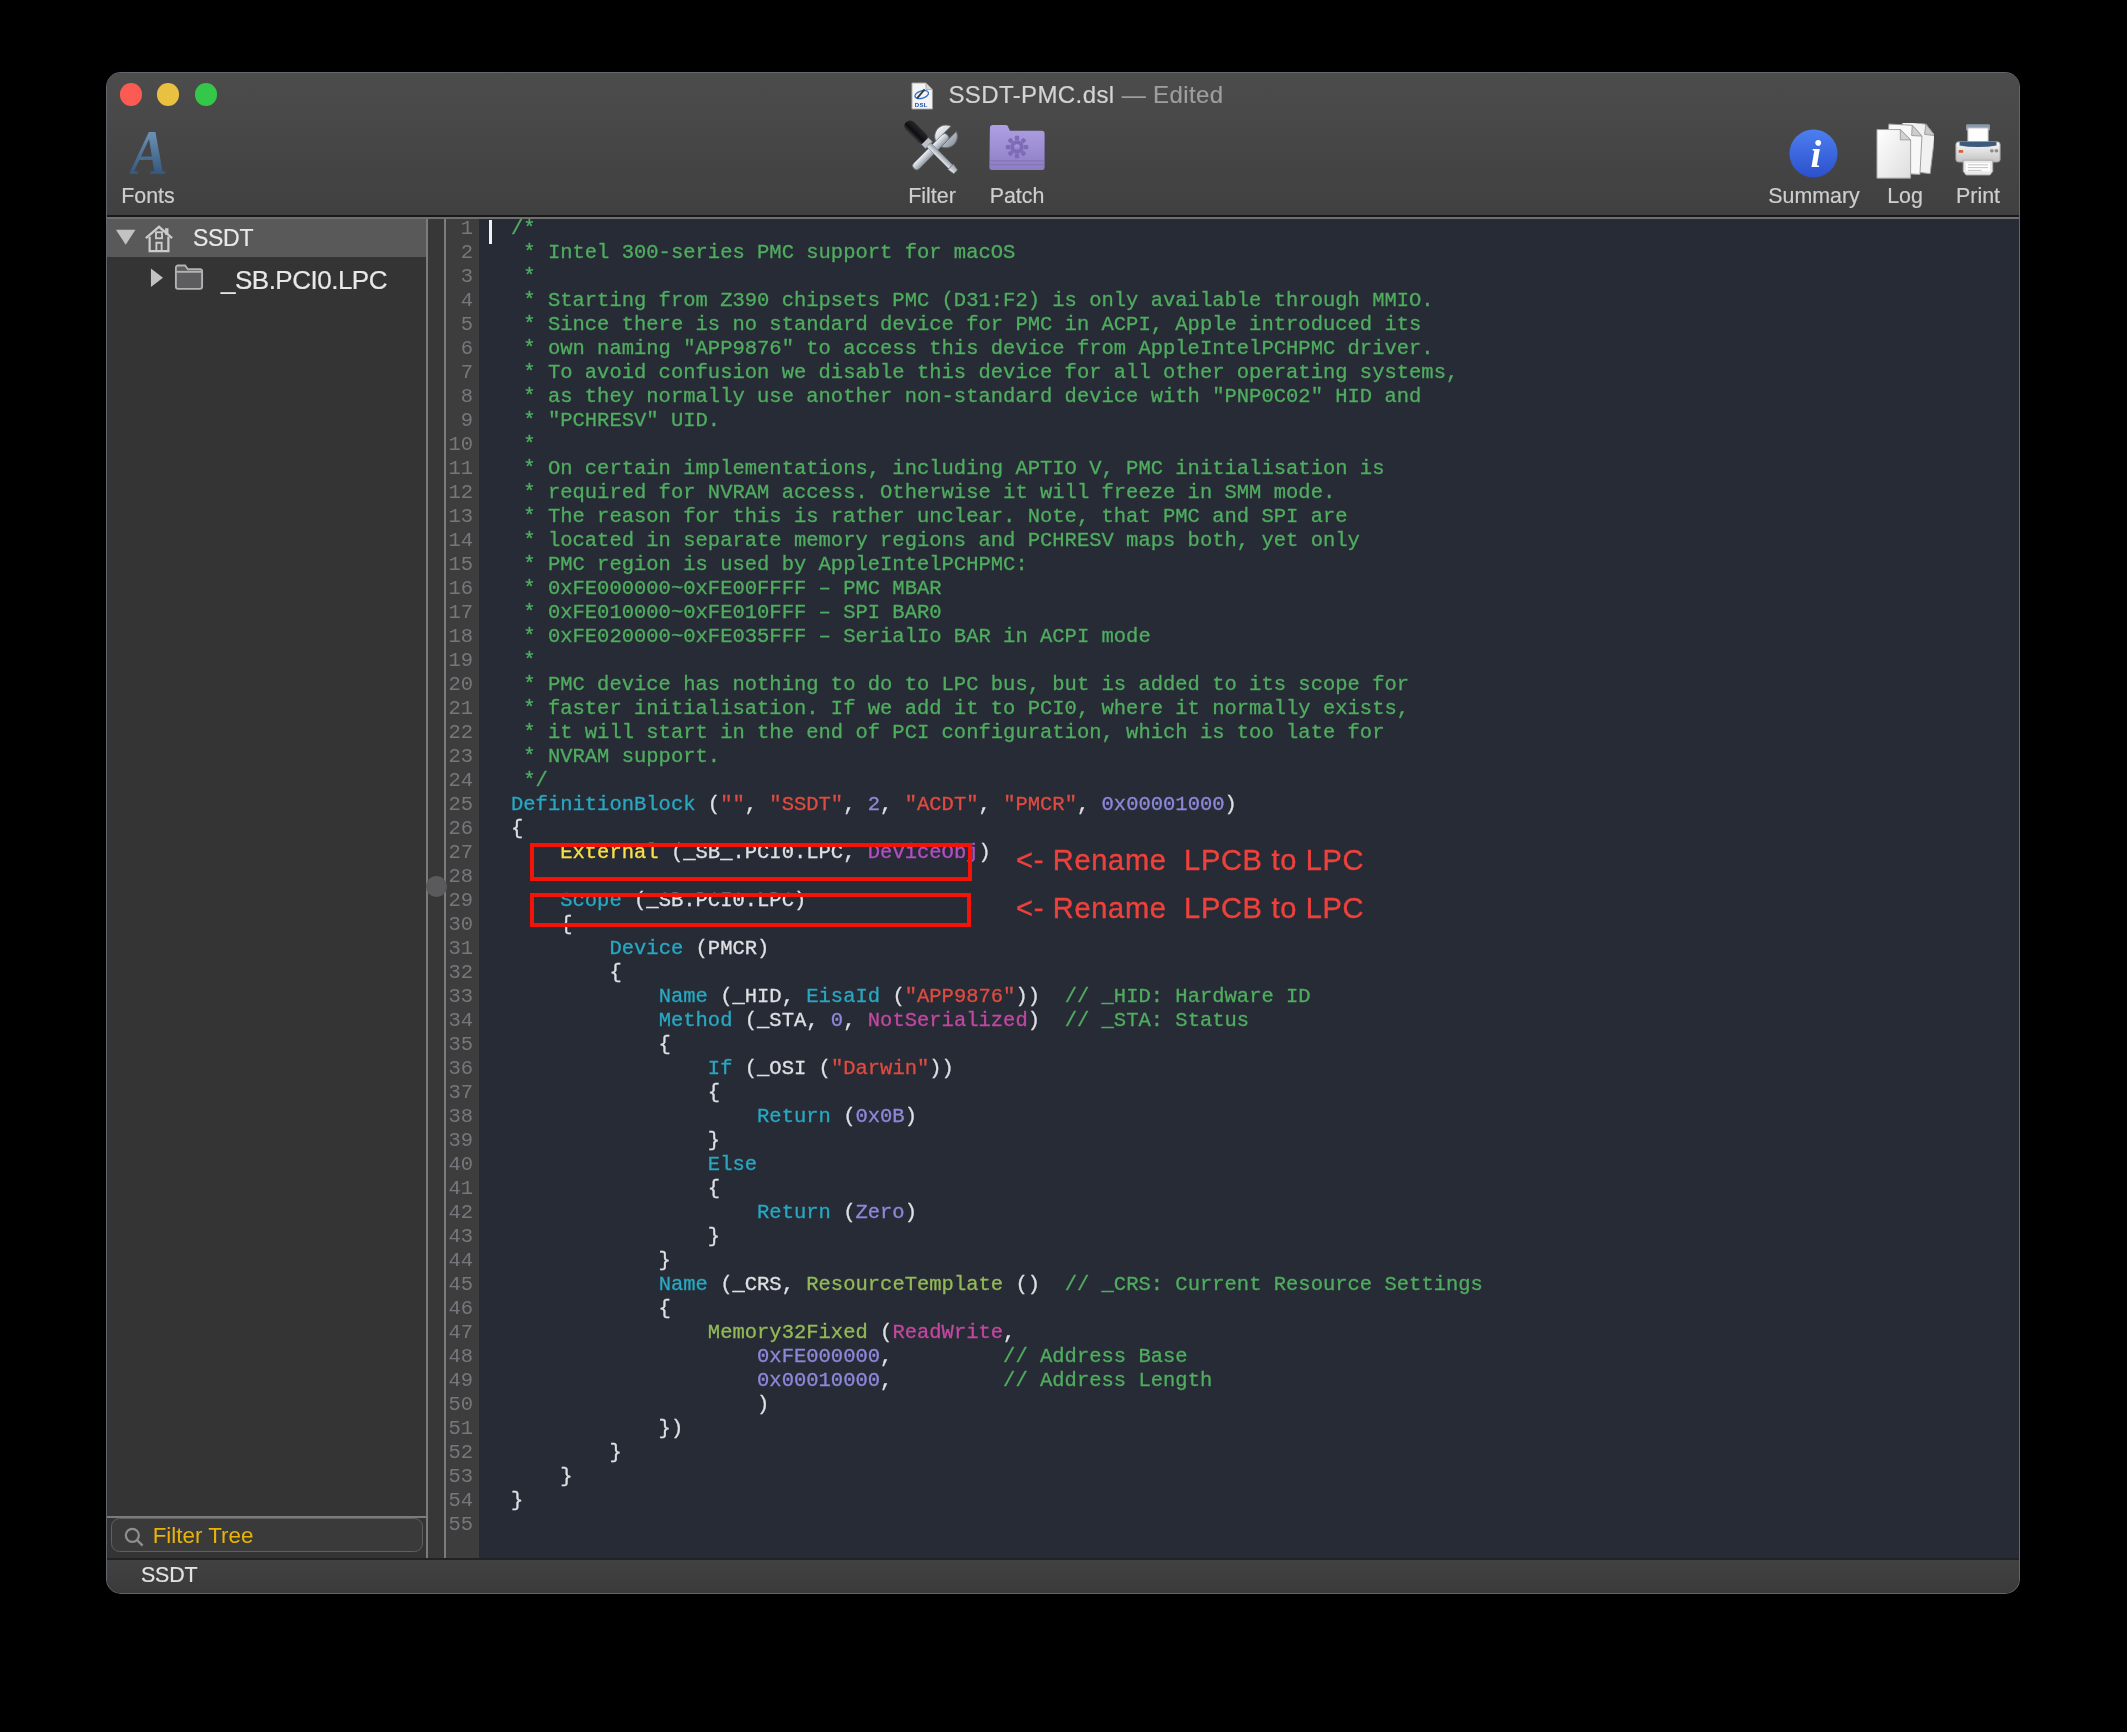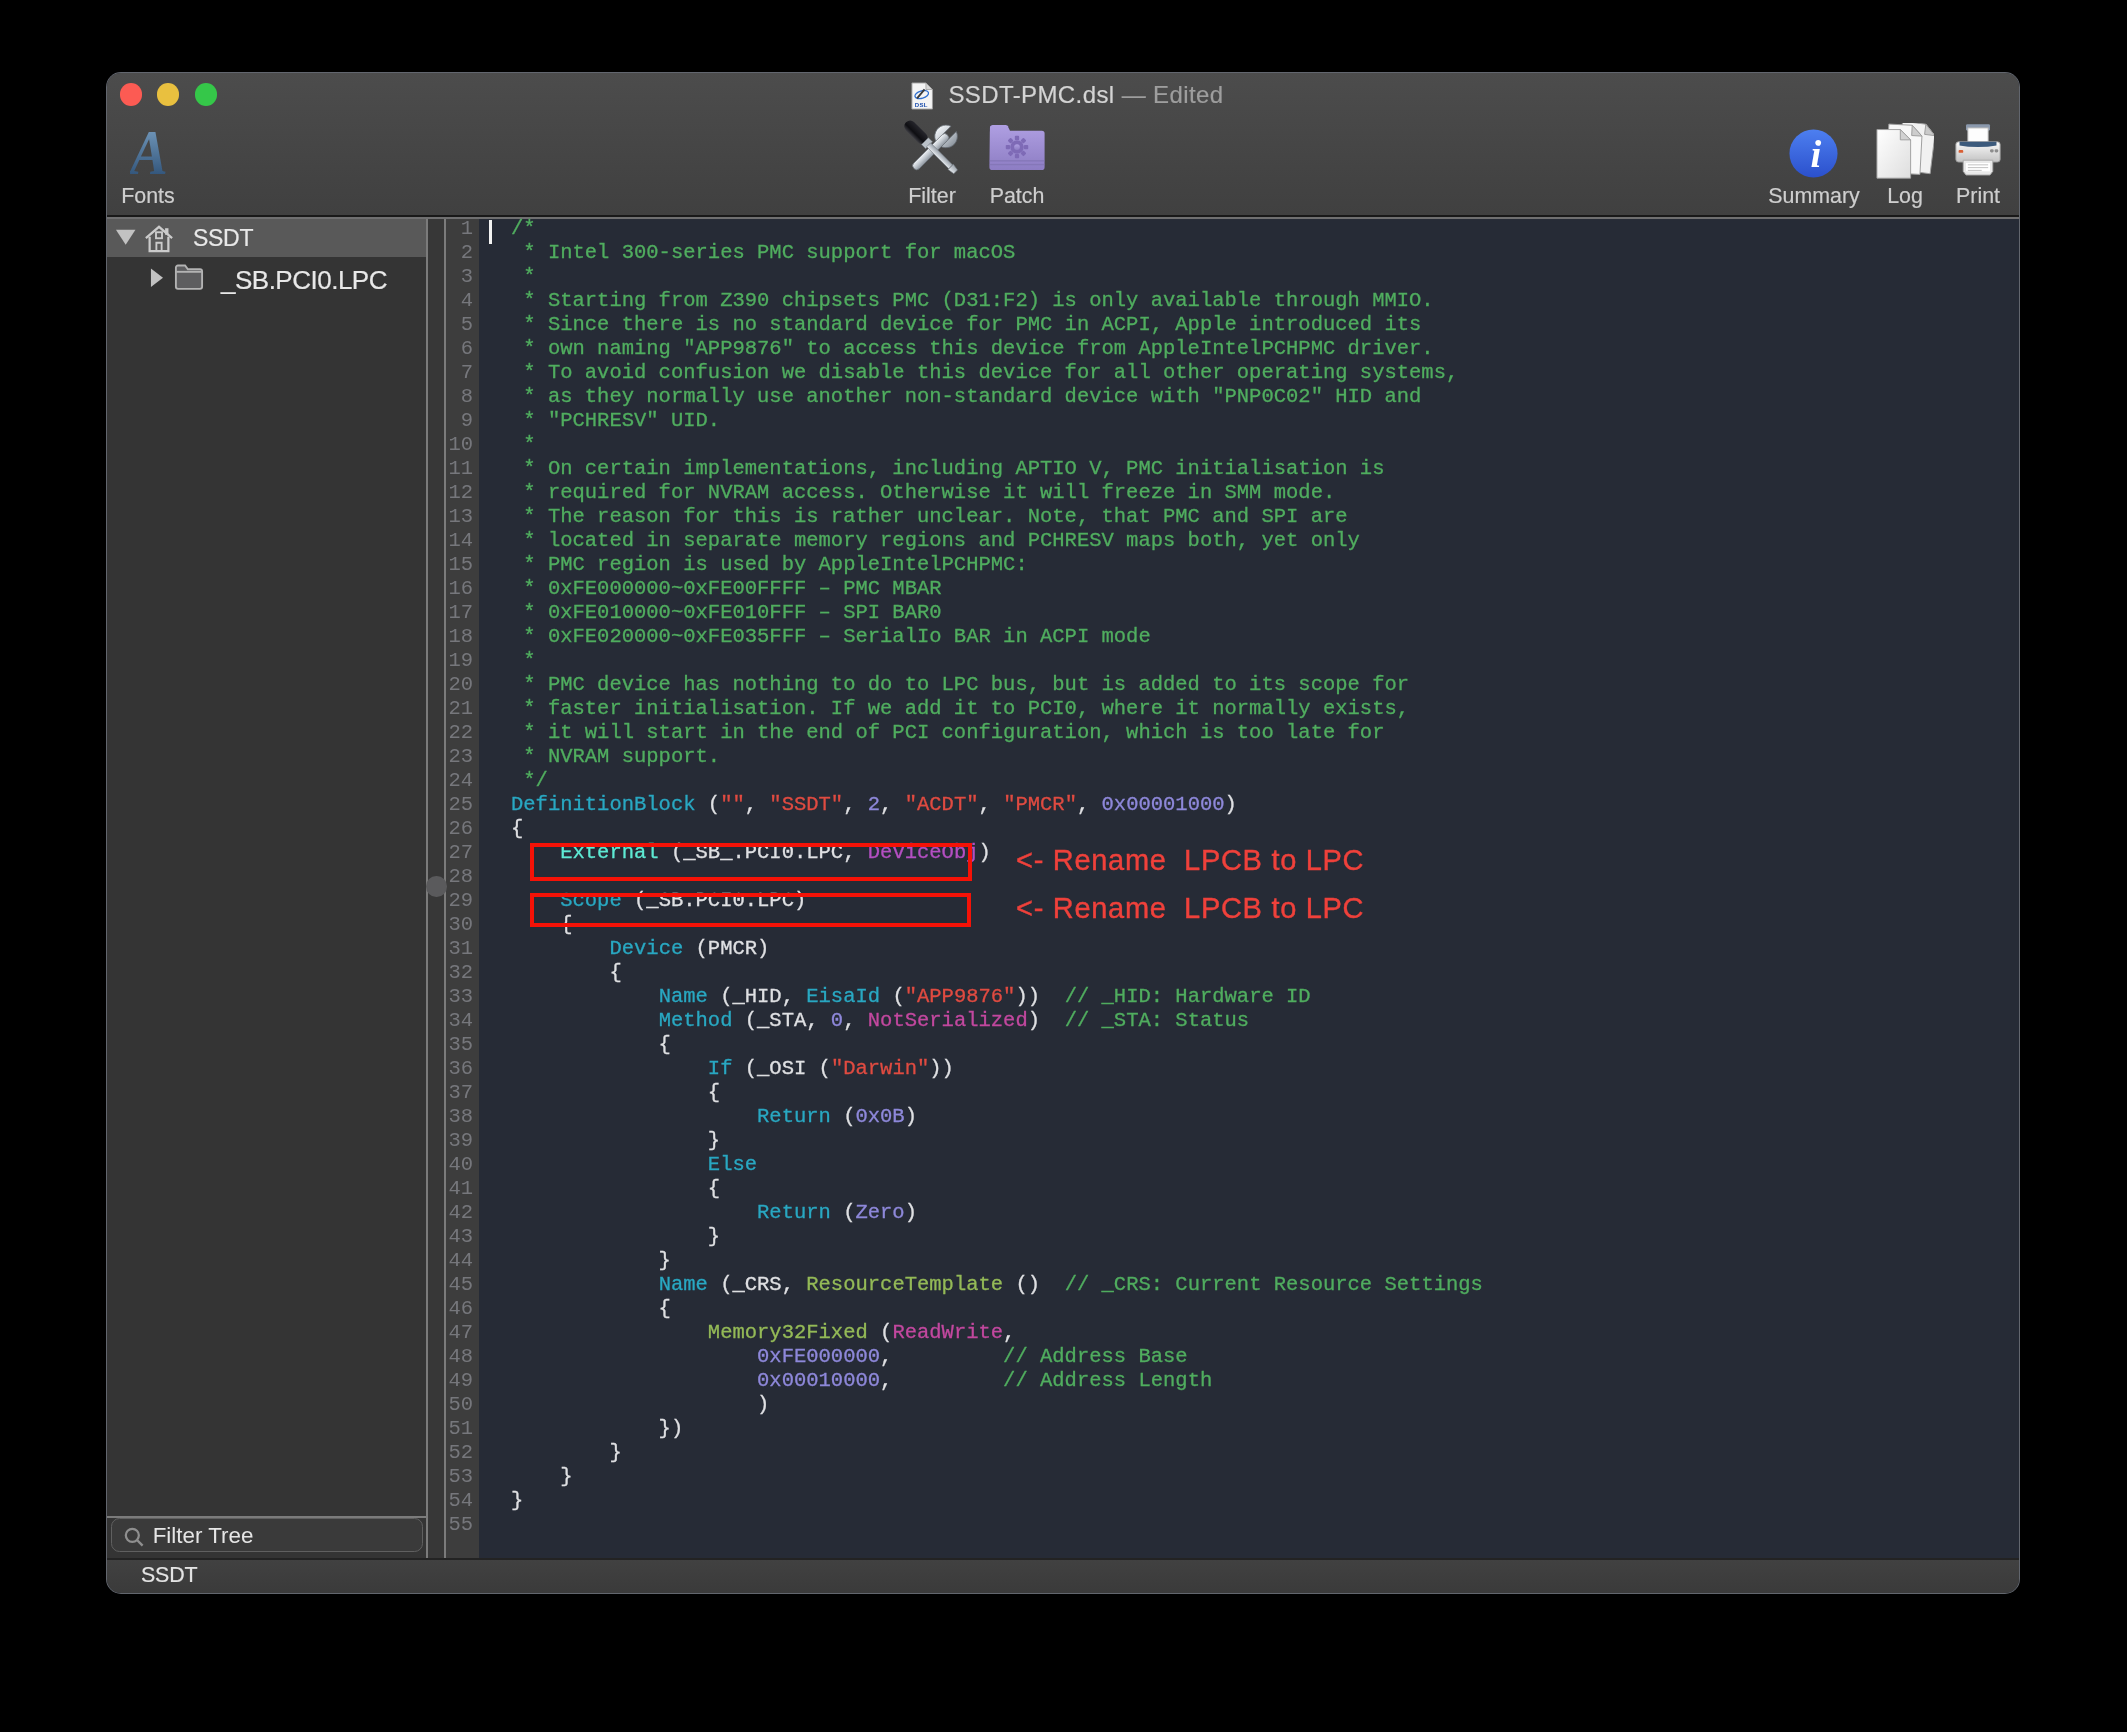--- a/index.html
+++ b/index.html
@@ -20,33 +20,33 @@
 #vl1{position:absolute;left:319px;top:0;width:1.9px;height:100%;background:#7b7b7b}
 #strip{position:absolute;left:321px;top:0;width:17px;height:100%;background:#373737}
 #vl2{position:absolute;left:337px;top:0;width:1.9px;height:100%;background:#7b7b7b}
 #dot{position:absolute;left:319px;top:657px;width:20.5px;height:20.5px;border-radius:50%;background:#5a5a5c}
 #gutter{position:absolute;left:339px;top:0;width:33px;height:100%;background:#3d3d3d}
 #nums{position:absolute;left:339px;top:-1.9px;width:27px;text-align:right;margin:0;
   font:20.5px/24px "Liberation Mono",monospace;color:#76777c}
 #code{position:absolute;left:404px;top:-1.9px;margin:0;font:20.5px/24px "Liberation Mono",monospace;color:#dfe0e3;white-space:pre;-webkit-text-stroke:0.3px currentColor}
 #code .c{color:#50ad5f}
 #code .k{color:#29a8c2}
-#code .o{color:#5eead4}
+#code .o{color:#fde047}
 #code .g{color:#94ba57}
 #code .s{color:#e04b41}
 #code .n{color:#8e88da}
 #code .p{color:#c2489f}
 #code .v{color:#b44fc2}
 #caret{position:absolute;left:382px;top:0.9px;width:2.8px;height:24px;background:#f2f2f2}
 .rbox{position:absolute;border:4.7px solid #f51207}
 .rtext{position:absolute;left:909px;font:29px "Liberation Sans",sans-serif;color:#ef413b;letter-spacing:0.7px;white-space:pre;-webkit-text-stroke:0.4px currentColor}
 #fsep{position:absolute;left:0;top:1297px;width:319px;height:1.9px;background:#7b7b7b}
 #fbar{position:absolute;left:0;top:1299px;width:319px;height:40px;background:#343434}
 #fbox{position:absolute;left:3.7px;top:0px;width:312px;height:34px;border:1.9px solid #606060;border-radius:8.4px;background:#3a3a3a}
-#fbox span{position:absolute;left:41px;top:3.7px;font:22.4px "Liberation Sans",sans-serif;color:#e5e5e5}
+#fbox span{position:absolute;left:41px;top:3.7px;font:22.4px "Liberation Sans",sans-serif;color:#eab308}
 #ssep{position:absolute;left:0;top:1485px;width:100%;height:1.9px;background:#232323}
 #status{position:absolute;left:0;top:1487px;width:100%;height:35px;background:linear-gradient(#414141,#3a3a3a)}
 #status span{position:absolute;left:34px;top:2.8px;font:21.4px "Liberation Sans",sans-serif;letter-spacing:-0.2px;color:#e3e3e3;-webkit-text-stroke:0.2px currentColor}
 .icon{position:absolute}
 #fontsA{position:absolute;left:20.5px;top:55px;width:41px;height:50px;transform:scaleX(.9);
   font-style:italic;font-weight:bold;font-size:63px;line-height:50px;
   font-family:"Liberation Serif",serif;
   background:linear-gradient(#7197ba,#2f5278);-webkit-background-clip:text;background-clip:text;color:transparent}
 </style></head>
 <body>

